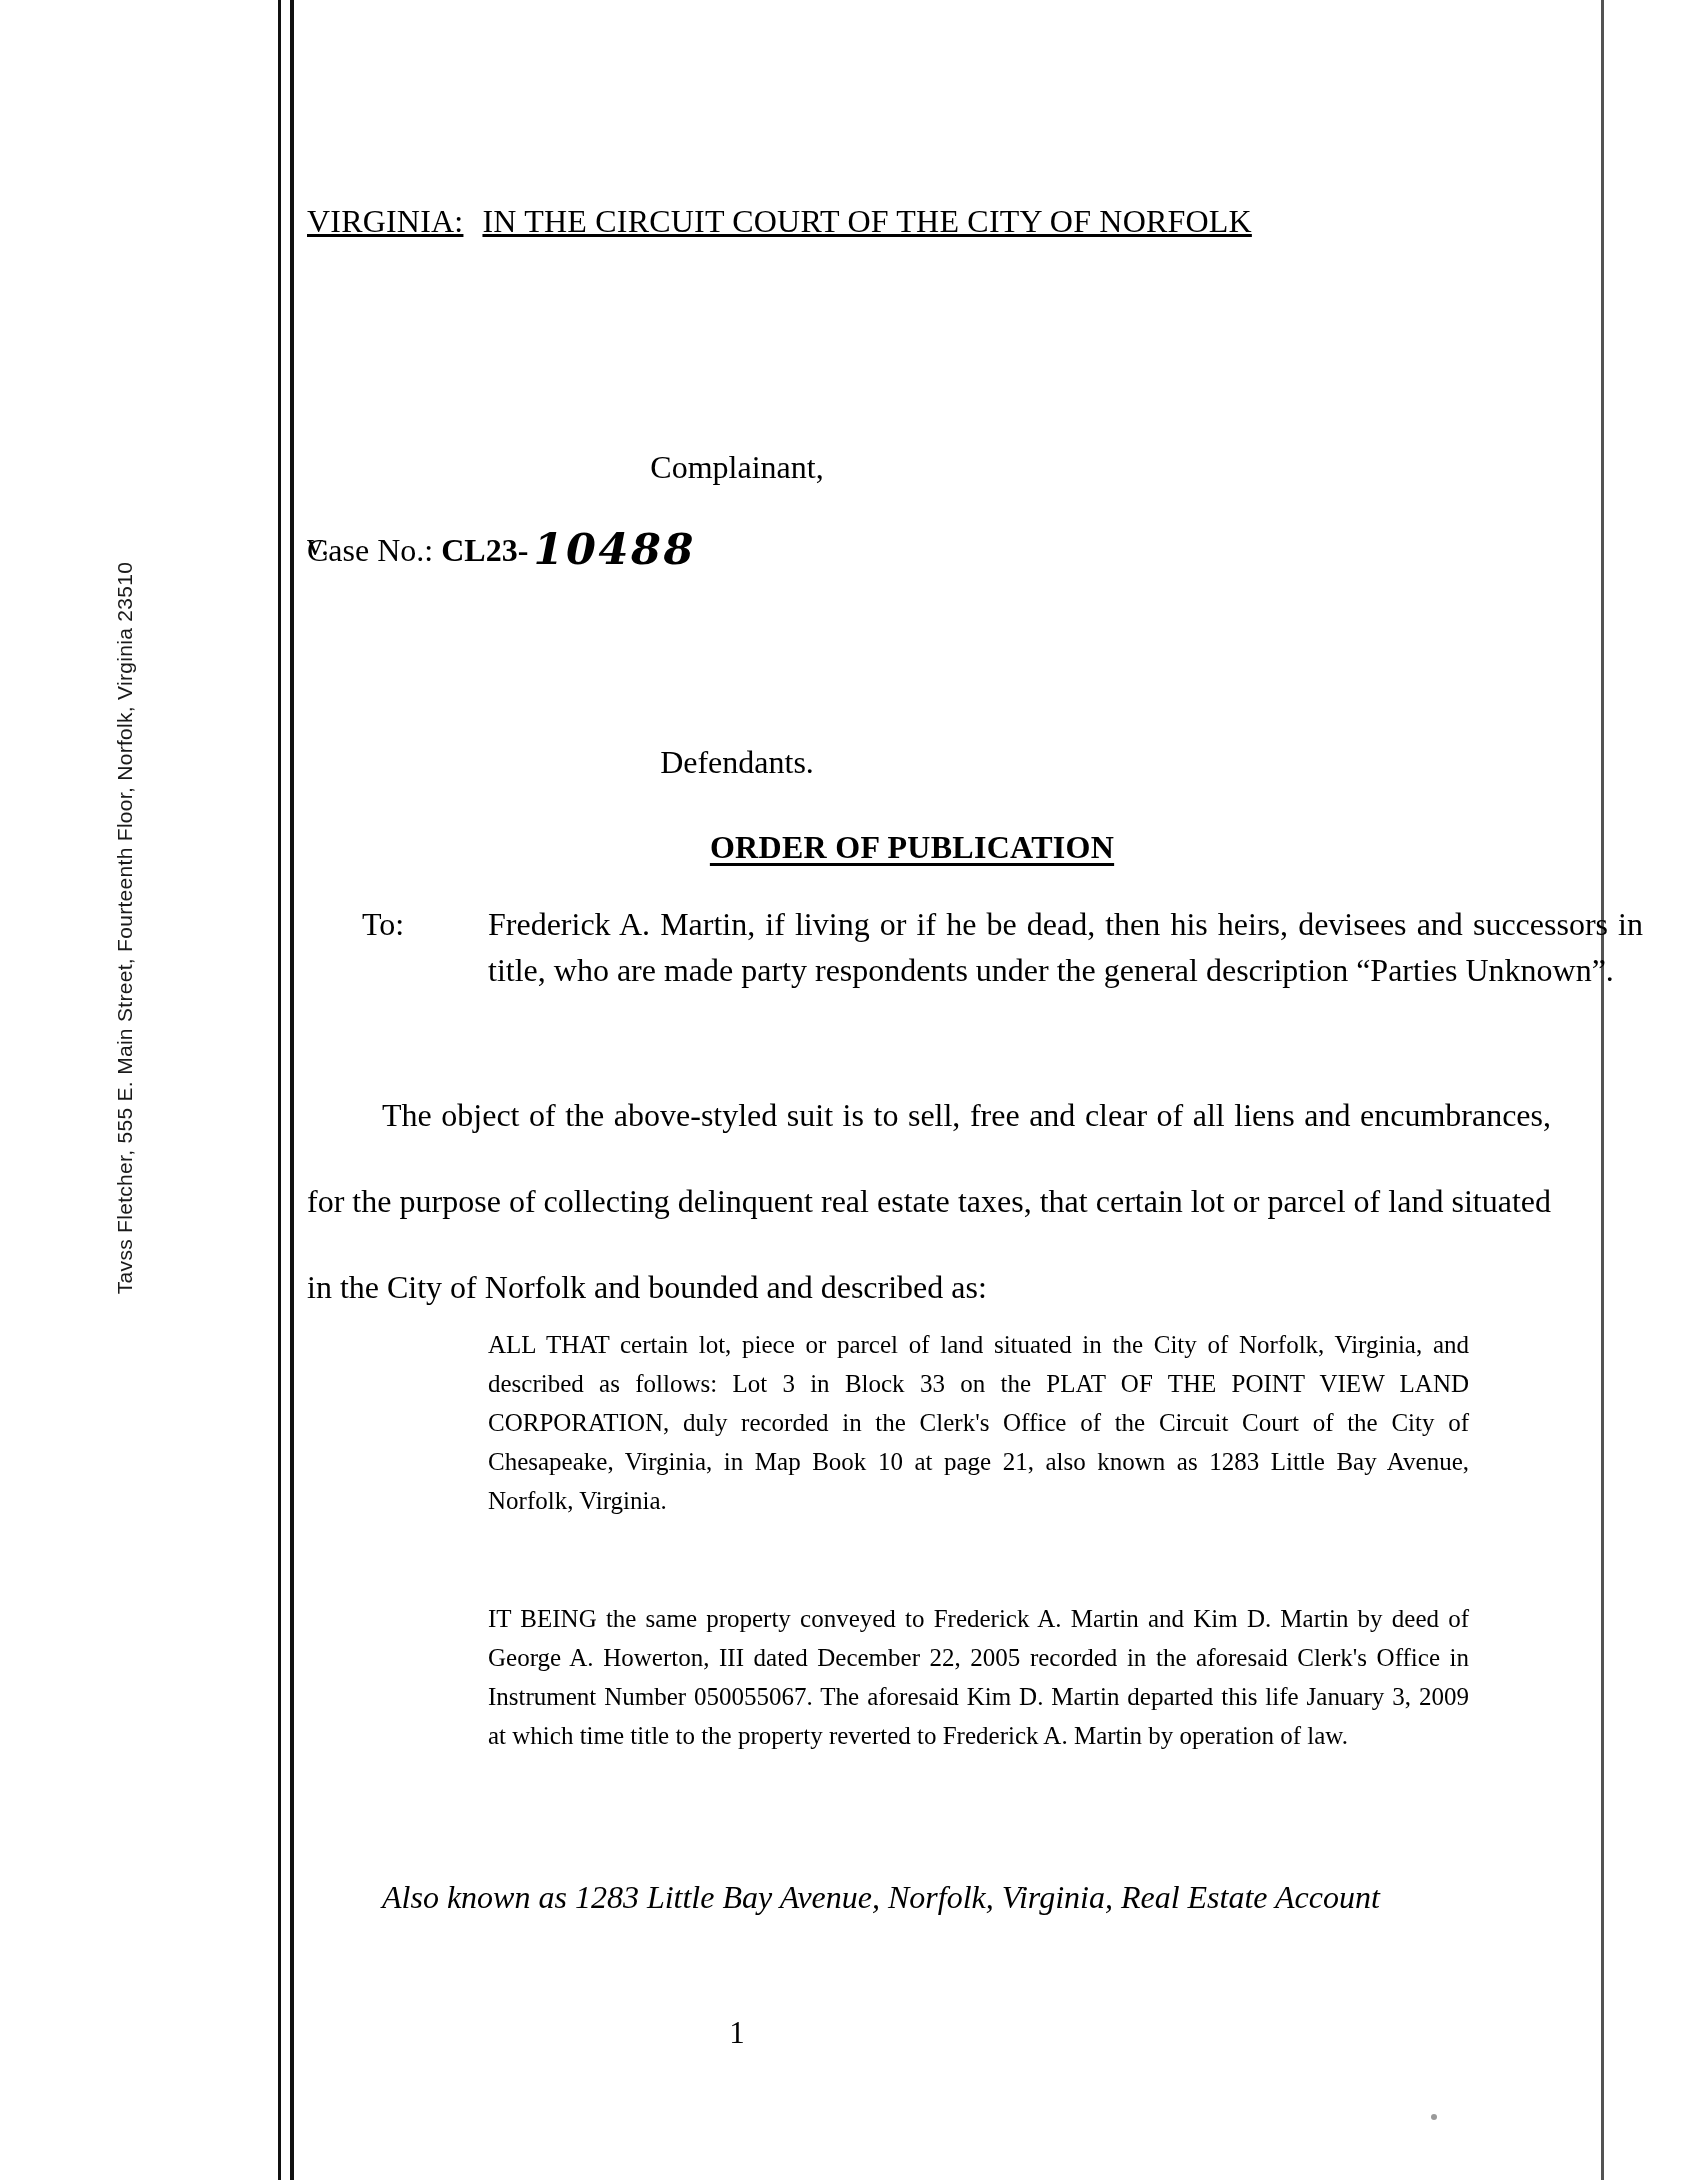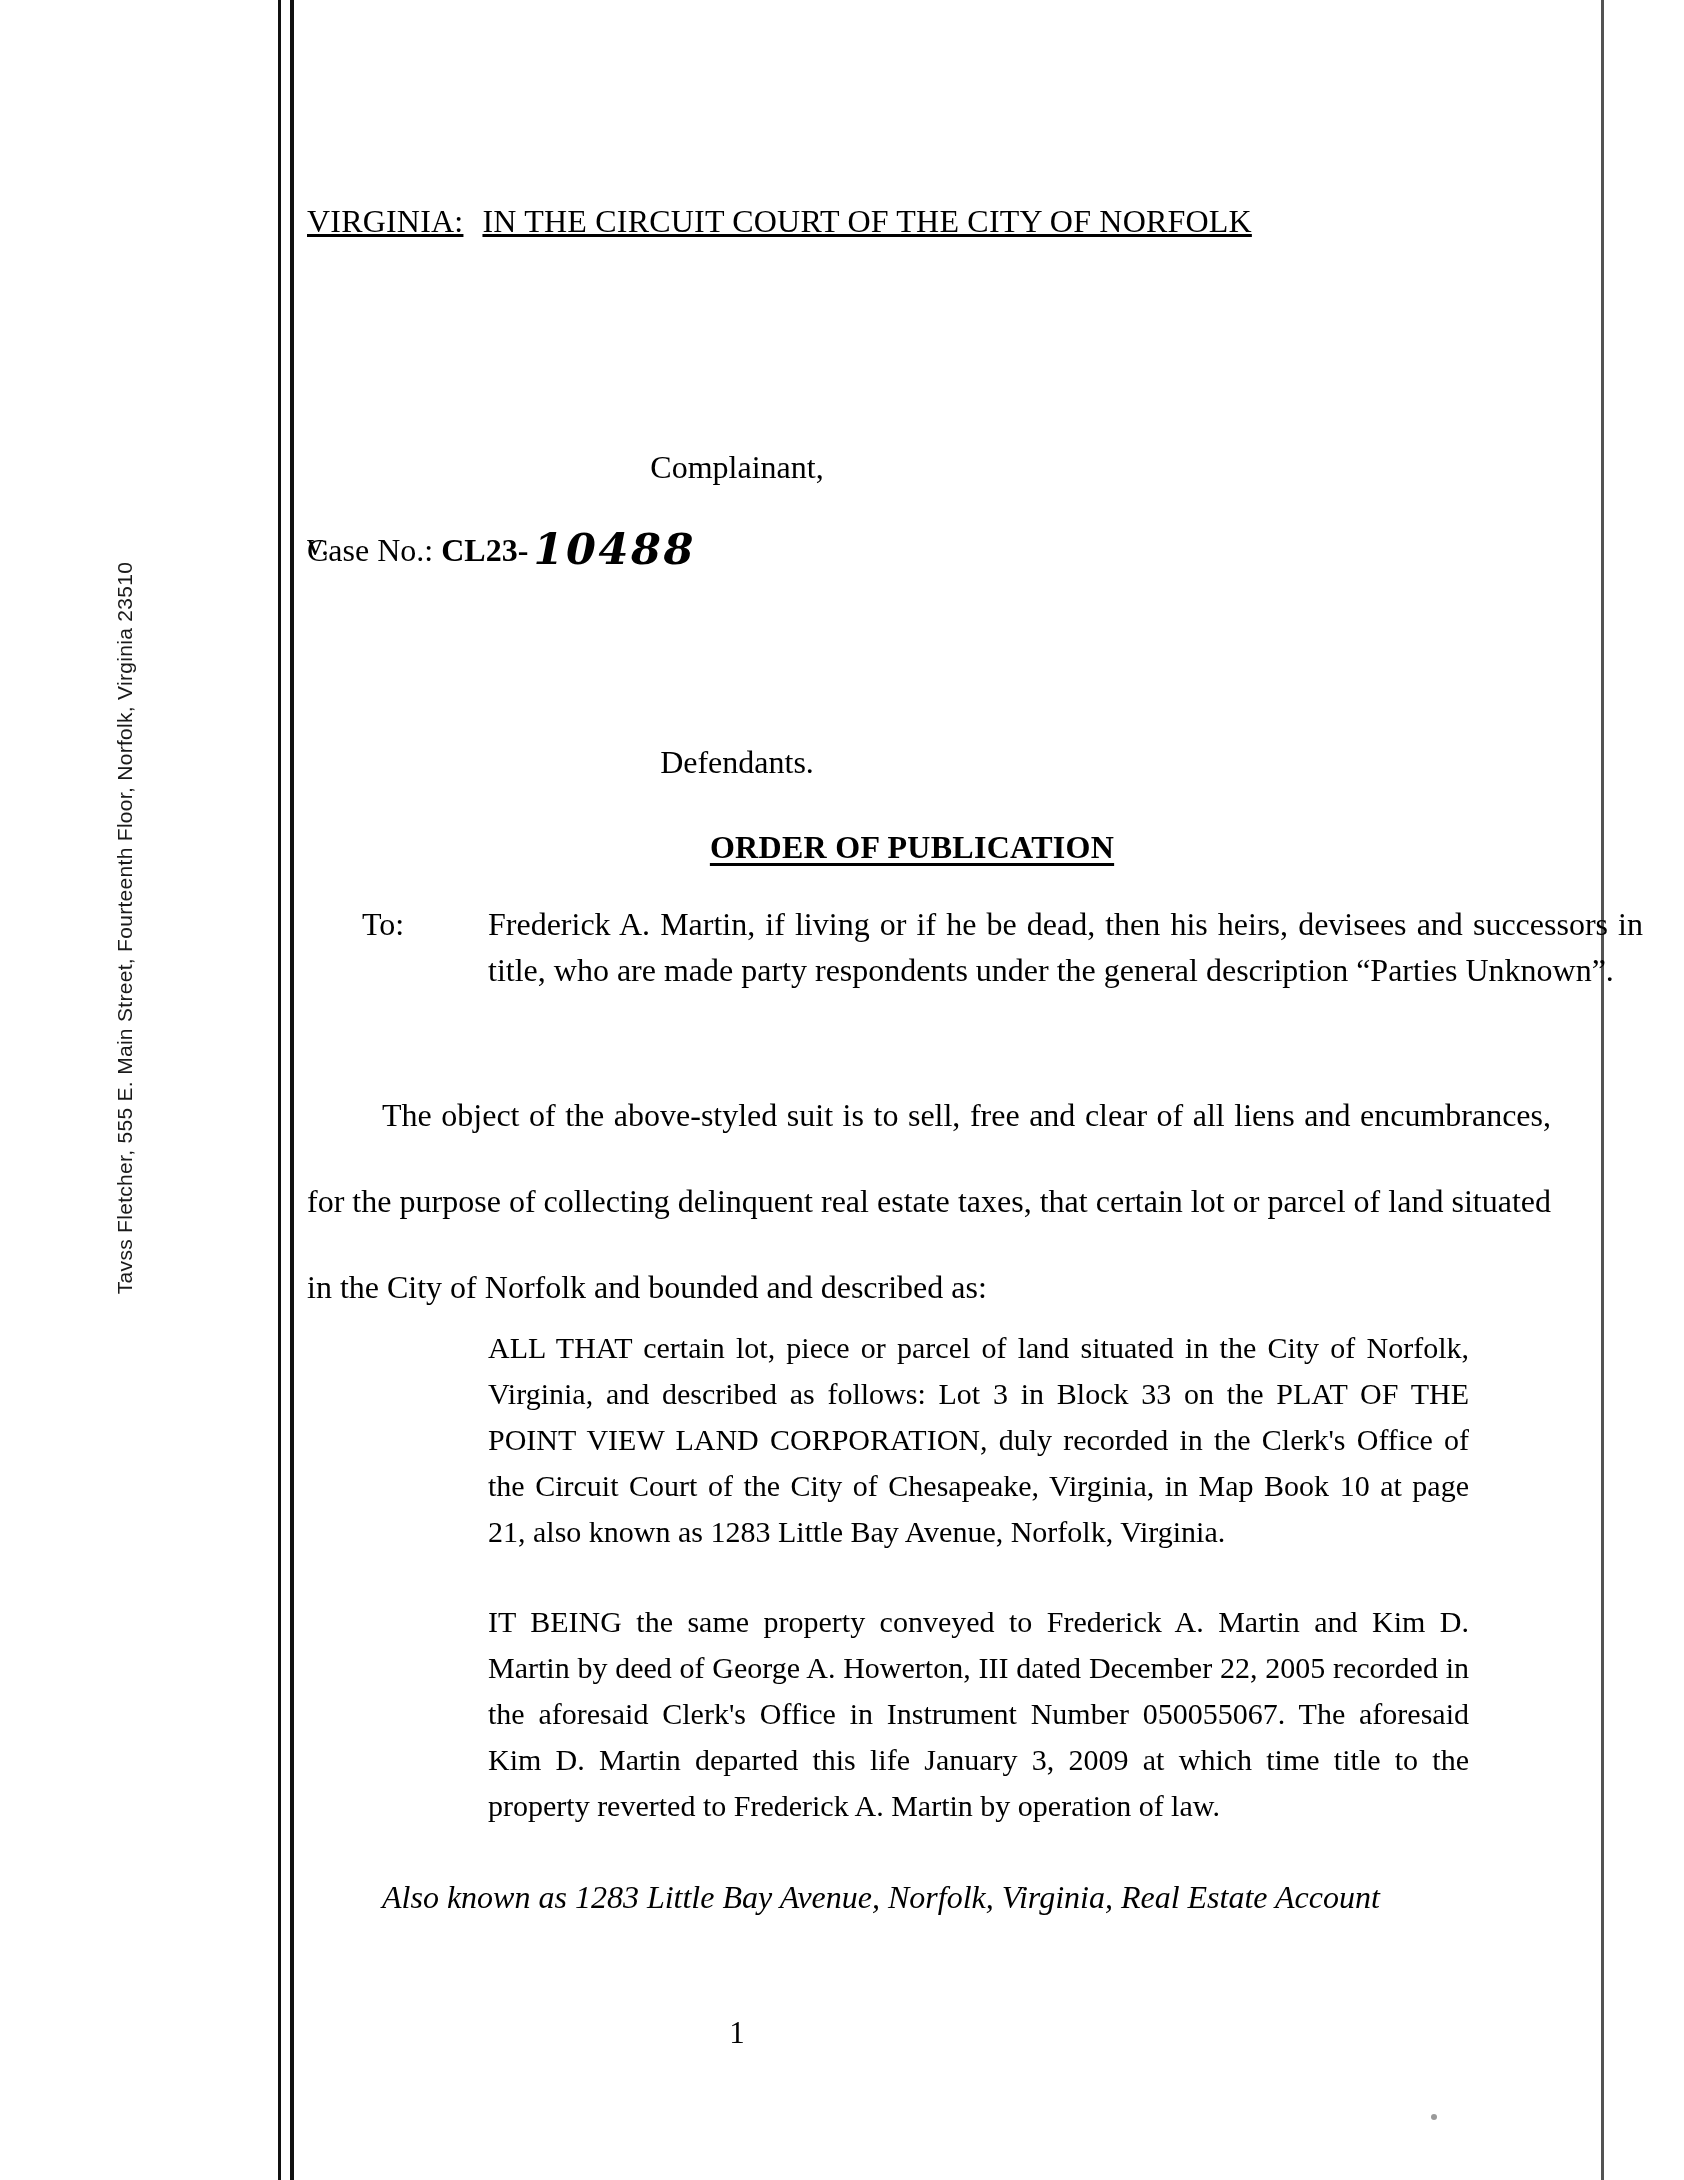--- a/index.html
+++ b/index.html
@@ -171,22 +171,22 @@
     text-align: justify;
     text-justify: inter-word;
     text-indent: 75px;
   }
 
   
   .quote {
     position: absolute;
     left: 181px;
     width: 981px;
-    font-size: 30px;
-    line-height: 46px;
+    font-size: 25px;
+    line-height: 39px;
     text-align: justify;
     text-justify: inter-word;
   }
   .quote-legal { top: 1325px; }
   .quote-deed  { top: 1599px; }
 
   .also-known {
     position: absolute;
     left: 0;
     top: 1879px;

